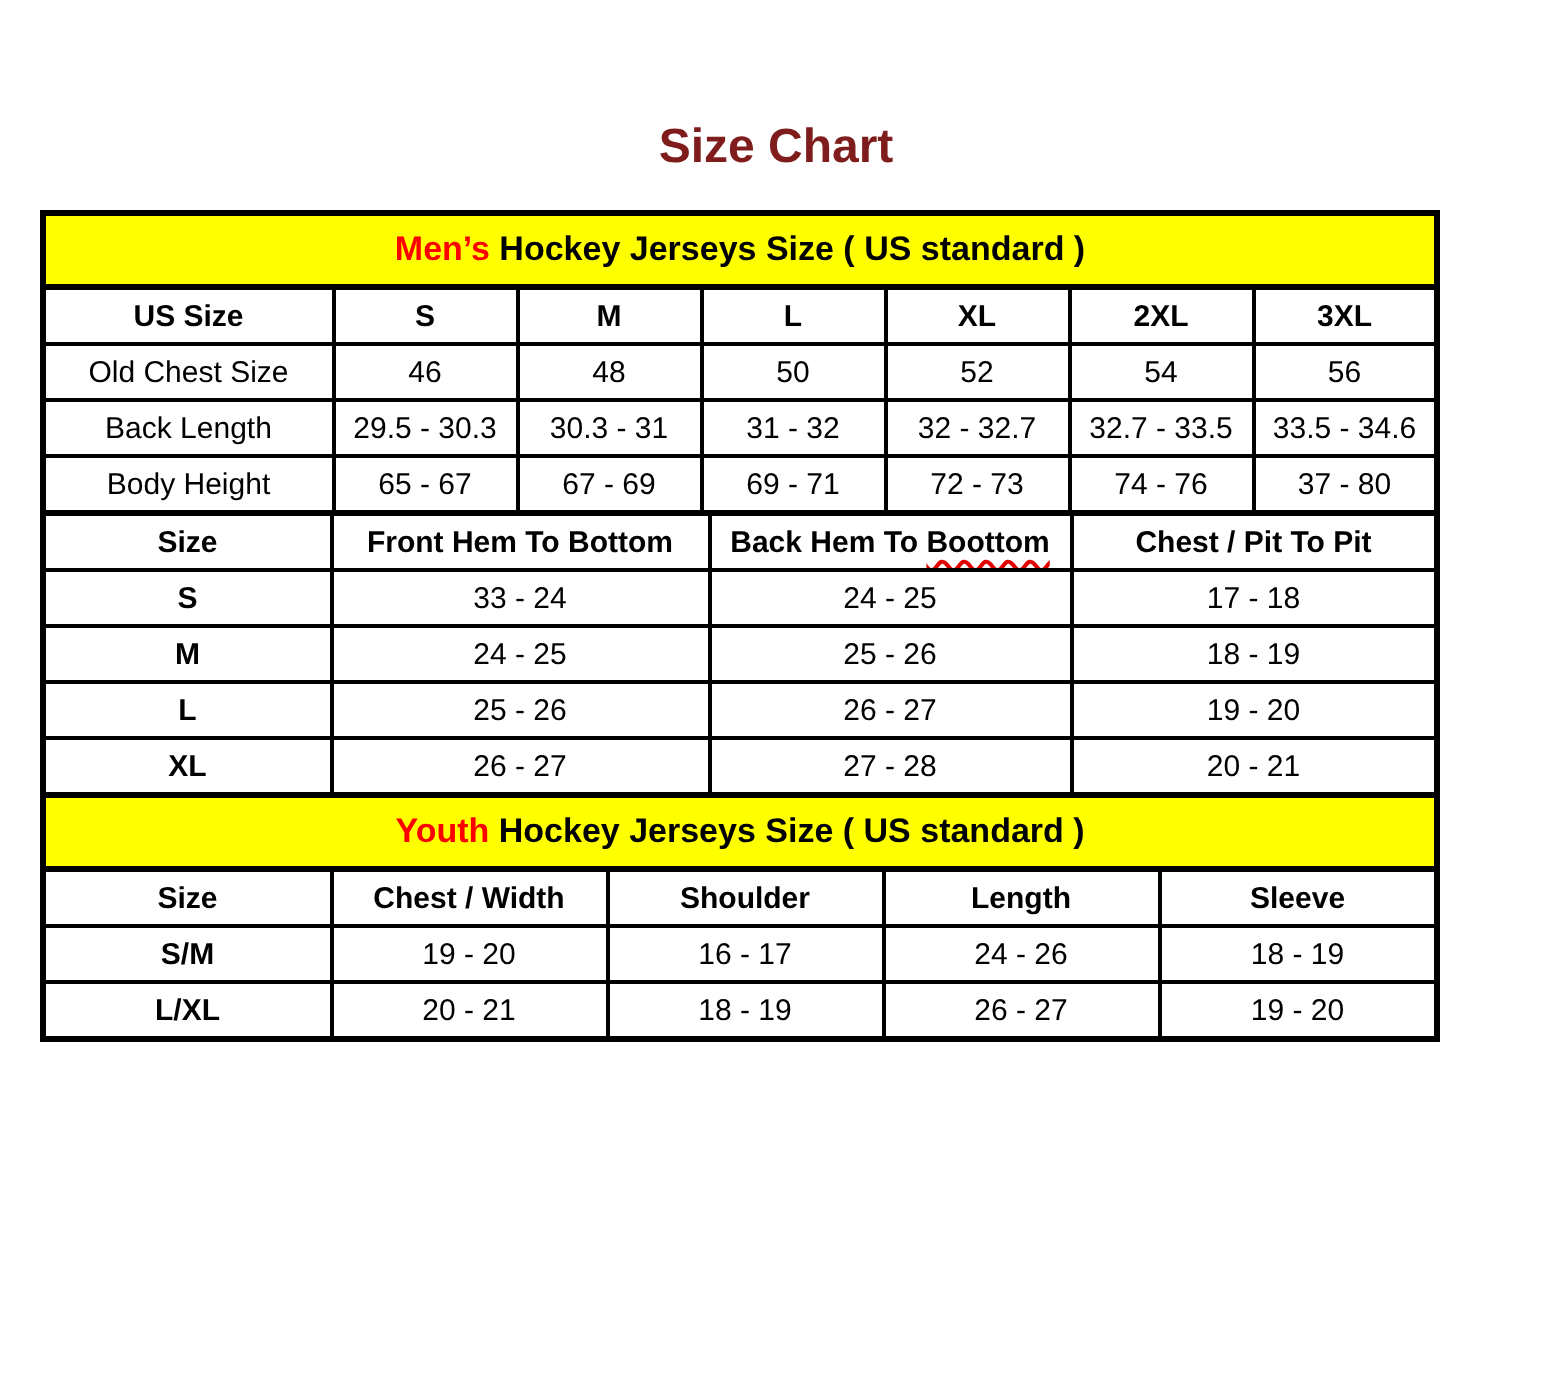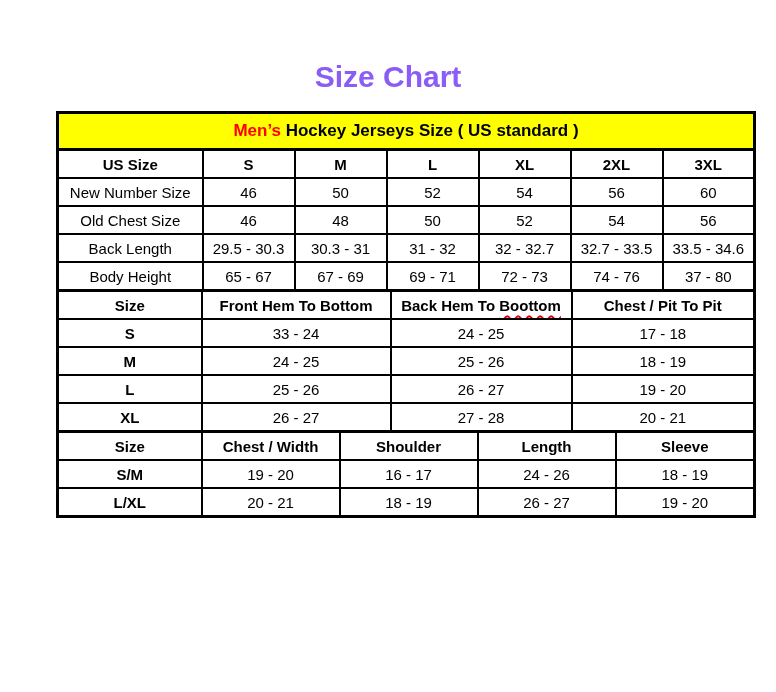--- a/index.html
+++ b/index.html
@@ -10,28 +10,28 @@
   body {
     width: 776px;
     height: 692px;
     overflow: hidden;
     font-family: "Liberation Sans", sans-serif;
     color: #000000;
   }
   .page-title {
     margin: 60px 0 17px 0;
     text-align: center;
-    font-size: 30px;
-    font-weight: bold;
-    color: #8b5cf6;
+    font-size: 24px;
+    font-weight: bold;
+    color: #7f1d1d;
     letter-spacing: 0px;
   }
   .tables-wrap {
     width: 715px;
-    margin-left: 56px;
+    margin-left: 20px;
   }
   table.t {
     border-collapse: collapse;
     table-layout: fixed;
     width: 697px;
     border: 3px solid #000000;
     font-size: 15px;
   }
   table.t + table.t {
     margin-top: -3px;
@@ -97,29 +97,20 @@
             <td colspan="7" class="band"><span class="hl">Men’s</span><span> Hockey Jerseys Size ( US standard )</span></td>
           </tr>
           <tr>
             <th>US Size</th>
             <th>S</th>
             <th>M</th>
             <th>L</th>
             <th>XL</th>
             <th>2XL</th>
             <th>3XL</th>
-          </tr>
-          <tr>
-            <td class="rl">New Number Size</td>
-            <td>46</td>
-            <td>50</td>
-            <td>52</td>
-            <td>54</td>
-            <td>56</td>
-            <td>60</td>
           </tr>
           <tr>
             <td class="rl">Old Chest Size</td>
             <td>46</td>
             <td>48</td>
             <td>50</td>
             <td>52</td>
             <td>54</td>
             <td>56</td>
           </tr>
@@ -188,20 +179,23 @@
     <table class="t youth">
       <colgroup>
         <col style="width:144px">
         <col style="width:138px">
           <col style="width:138px">
         <col style="width:138px">
           <col style="width:139px">
       </colgroup>
       <tbody>
           <tr>
+            <td colspan="5" class="band"><span class="hl">Youth</span><span> Hockey Jerseys Size ( US standard )</span></td>
+          </tr>
+          <tr>
             <th>Size</th>
             <th>Chest / Width</th>
             <th>Shoulder</th>
             <th>Length</th>
             <th>Sleeve</th>
           </tr>
           <tr>
             <td class="rl">S/M</td>
             <td>19 - 20</td>
             <td>16 - 17</td>

